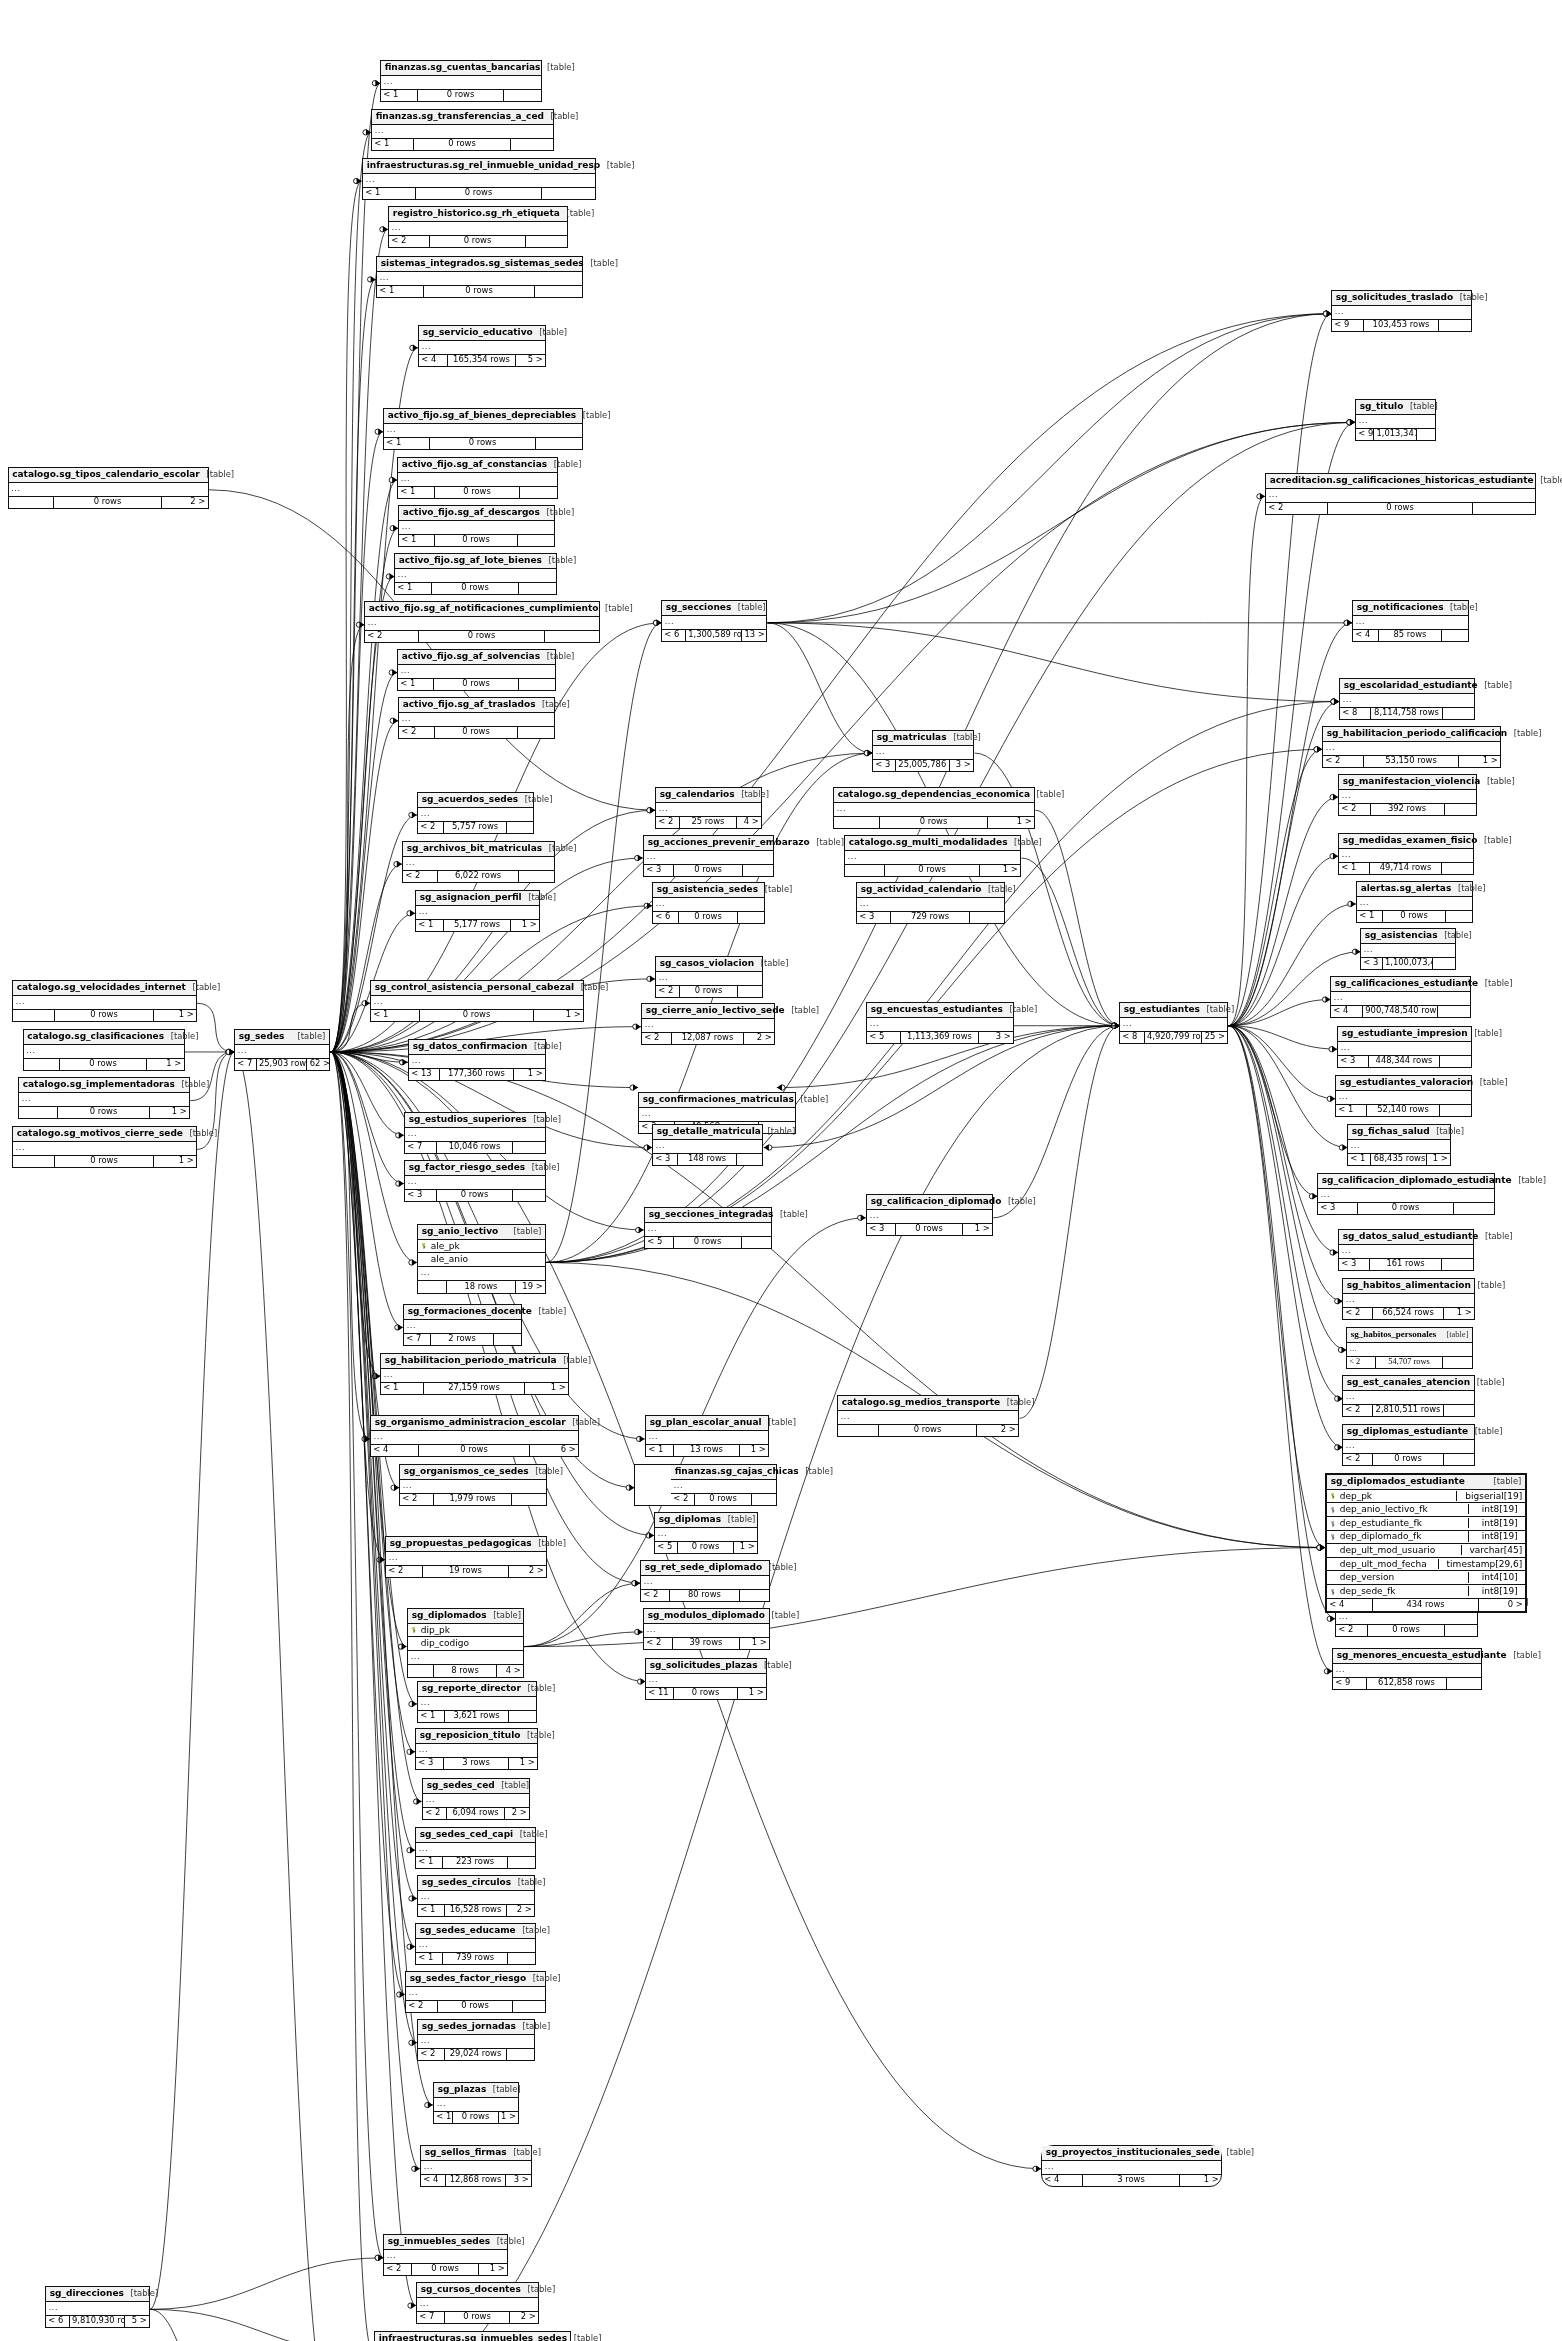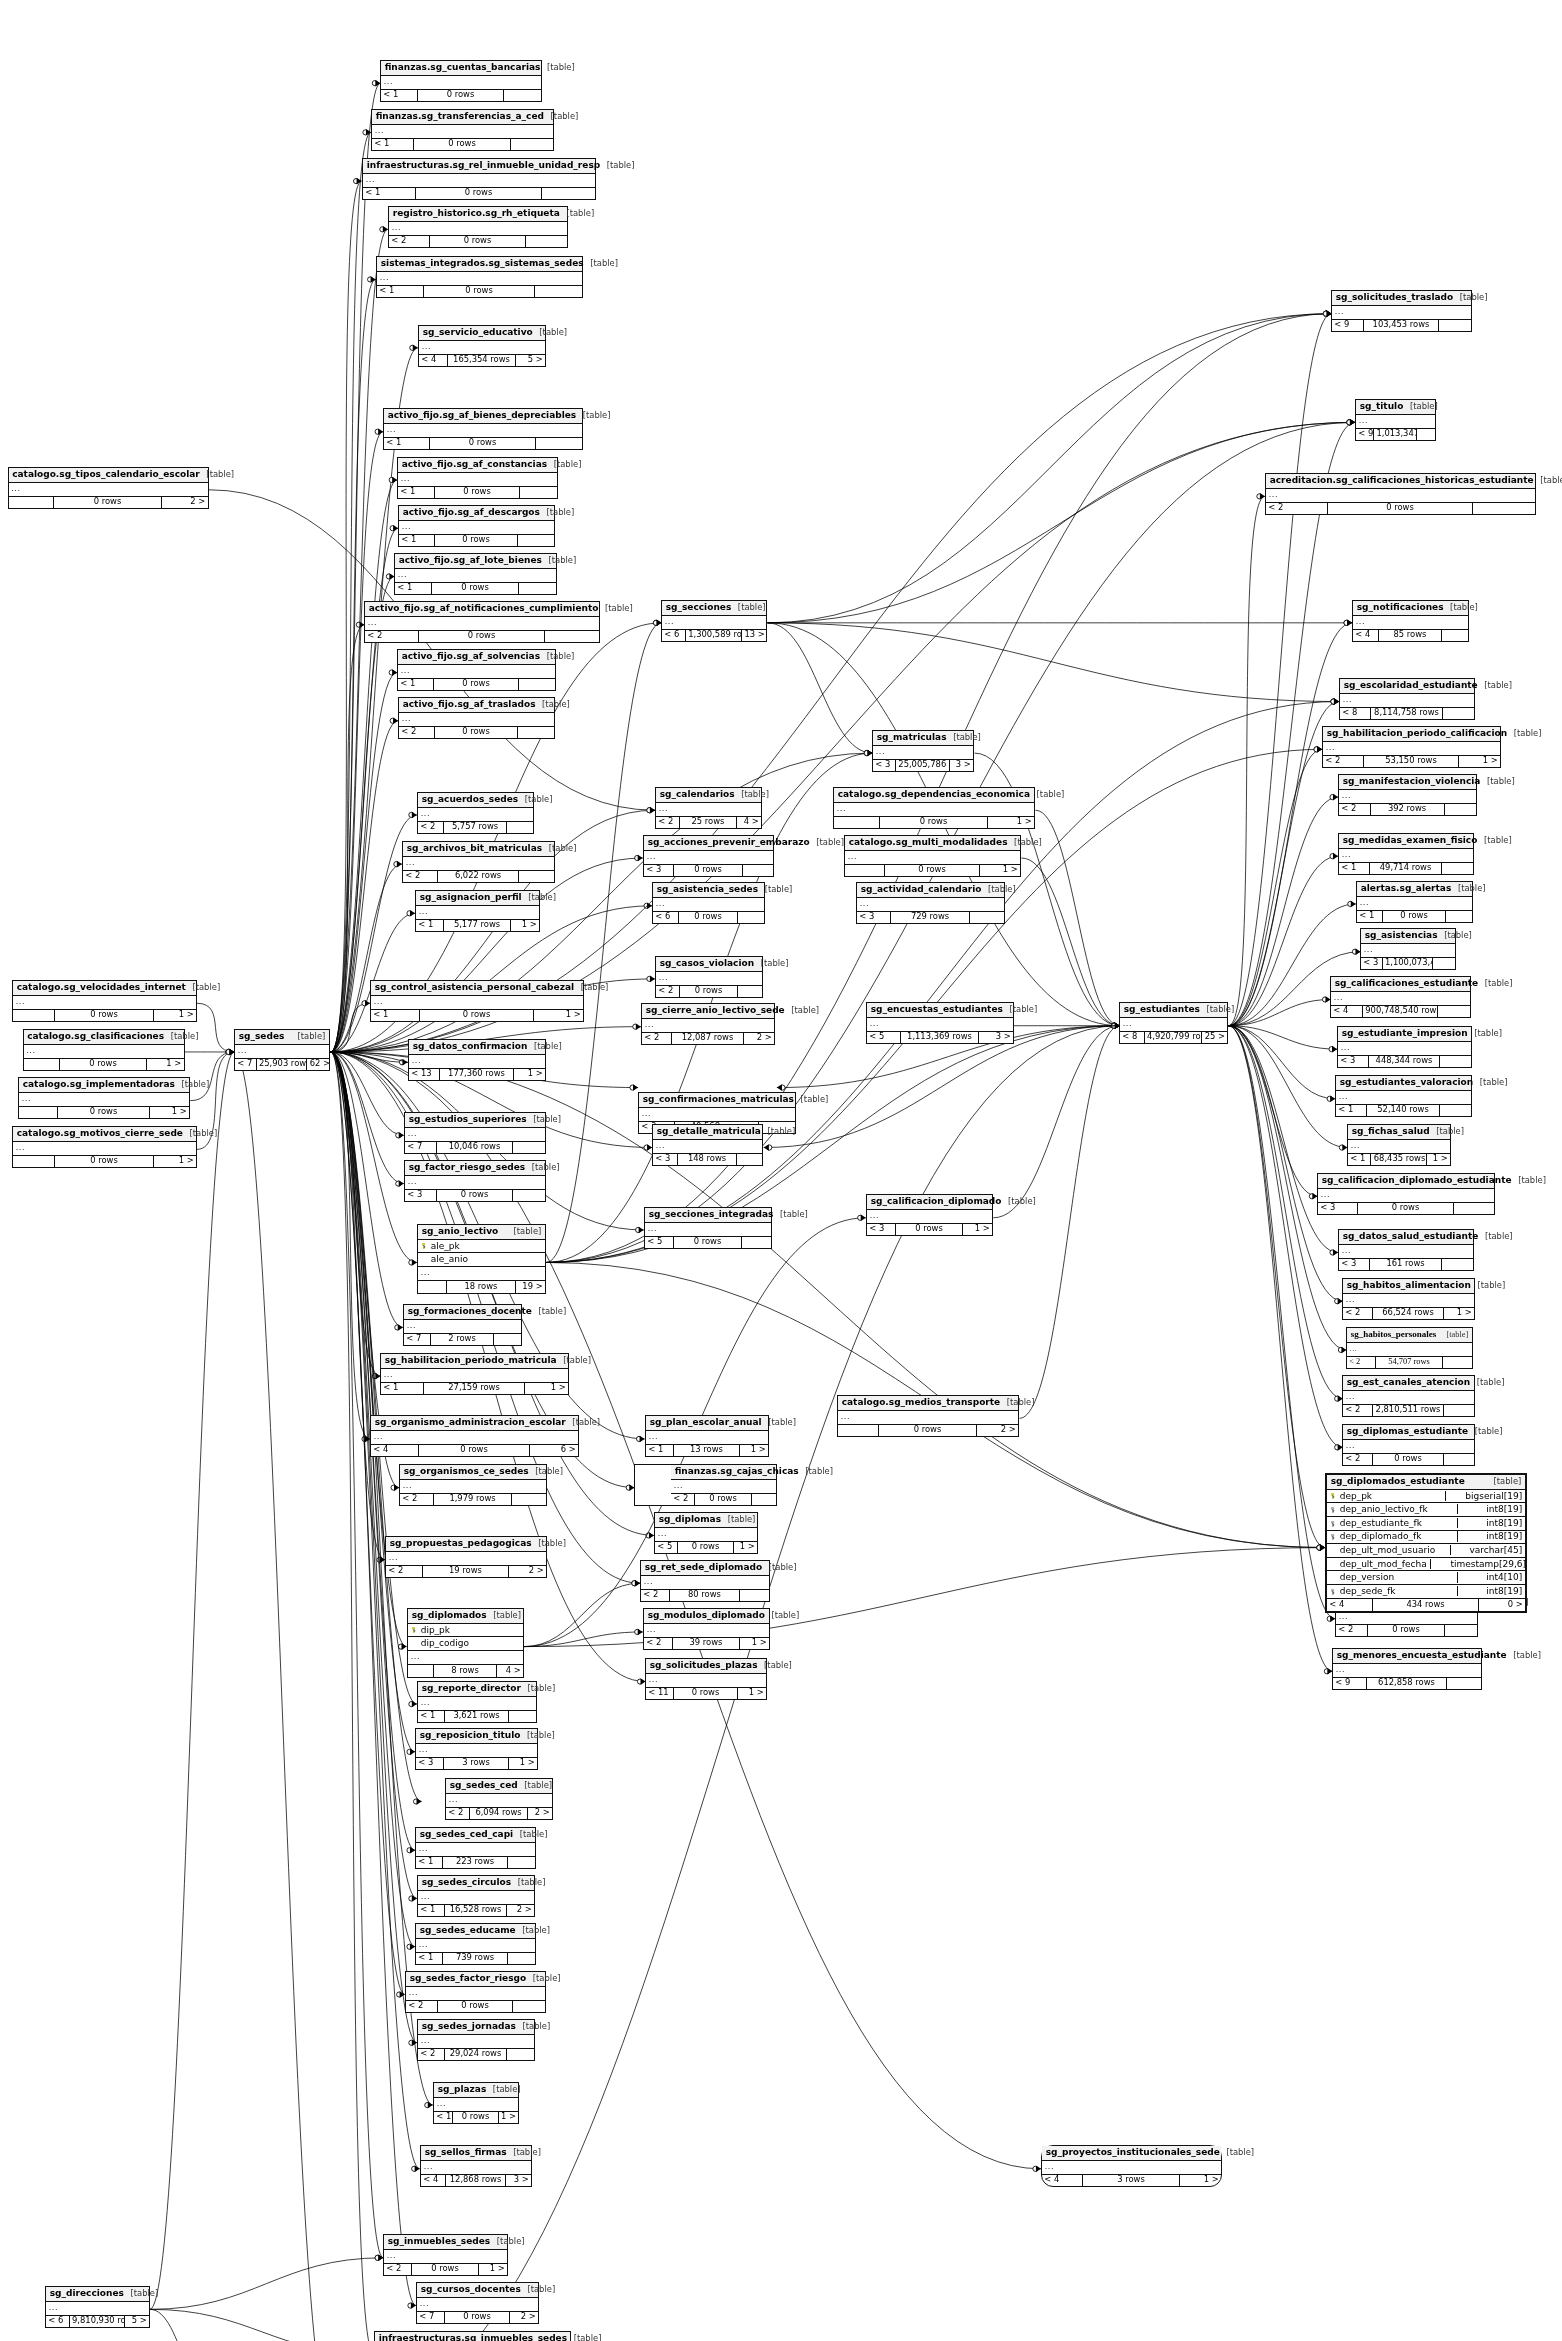--- a/index.html
+++ b/index.html
@@ -36,21 +36,21 @@
   .tbl .cols{border-bottom:0.9px solid #111;}
   .tbl .col{
     display:flex;align-items:center;
     border-bottom:0.5px solid #111;
     padding:0.9px 2.8px 1.4px 2.8px;
     white-space:nowrap;
   }
   .tbl .col:last-child{border-bottom:none;}
   .tbl .col .kw{width:8px;display:inline-block;flex:0 0 8px;}
   .tbl .col .cn{flex:1 1 auto;padding-left:1.9px;}
-  .tbl .col .ct{flex:0 0 auto;border-left:0.5px solid #111;padding-left:19px;margin-left:3.7px;text-align:right;min-width:45px;}
+  .tbl .col .ct{flex:0 0 auto;border-left:0.5px solid #111;padding-left:8px;margin-left:3.7px;text-align:center;min-width:45px;}
   .tbl .ell{
     padding:1.4px 2.8px 2.3px 2.8px;
     color:#222;
     letter-spacing:0.5px;
     border-bottom:0.9px solid #111;
     font-size:8px;
   }
   .tbl .ftr{display:flex;width:100%;}
   .tbl .ftr > div{
     box-sizing:border-box;
@@ -985,21 +985,21 @@
           <span class="nm">sg_reposicion_titulo</span>
           <span class="tag">[table]</span>
         </div>
         <div class="ell">...</div>
         <div class="ftr">
           <div class="f1">&lt; 3</div>
           <div class="f2">3 rows</div>
           <div class="f3">1 &gt;</div>
         </div>
       </div>
-      <div class="tbl" style="left: 422px; top: 1778px; width: 108px; margin-left: 23px;">
+      <div class="tbl" style="left: 422px; top: 1778px; width: 108px;">
         <div class="hdr">
           <span class="nm">sg_sedes_ced</span>
           <span class="tag">[table]</span>
         </div>
         <div class="ell">...</div>
         <div class="ftr">
           <div class="f1">&lt; 2</div>
           <div class="f2">6,094 rows</div>
           <div class="f3">2 &gt;</div>
         </div>

